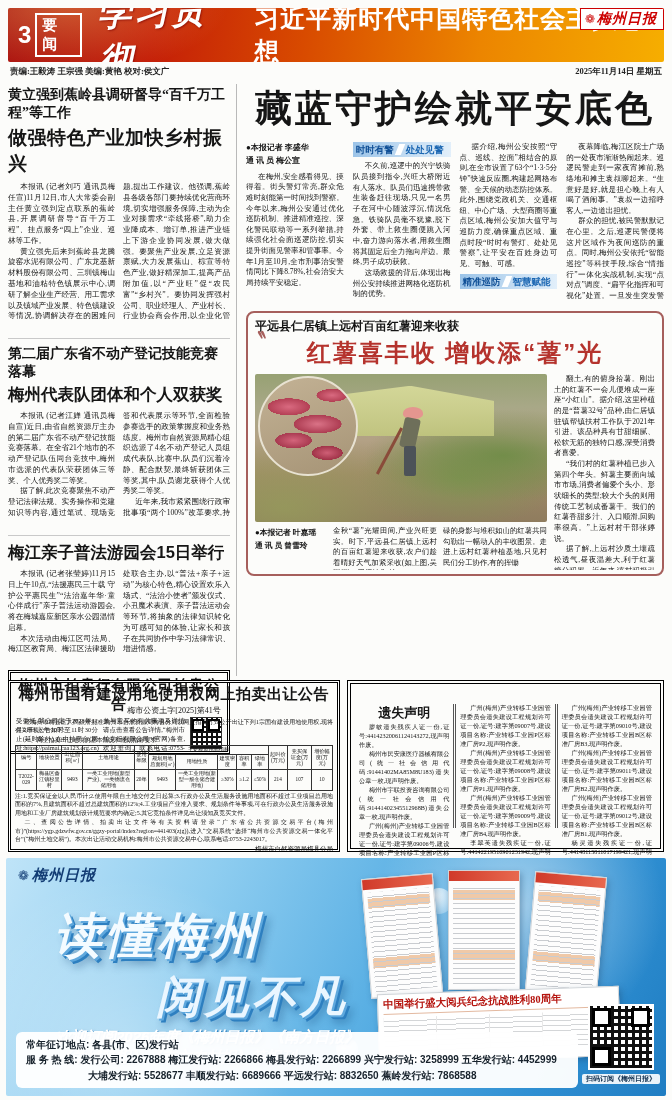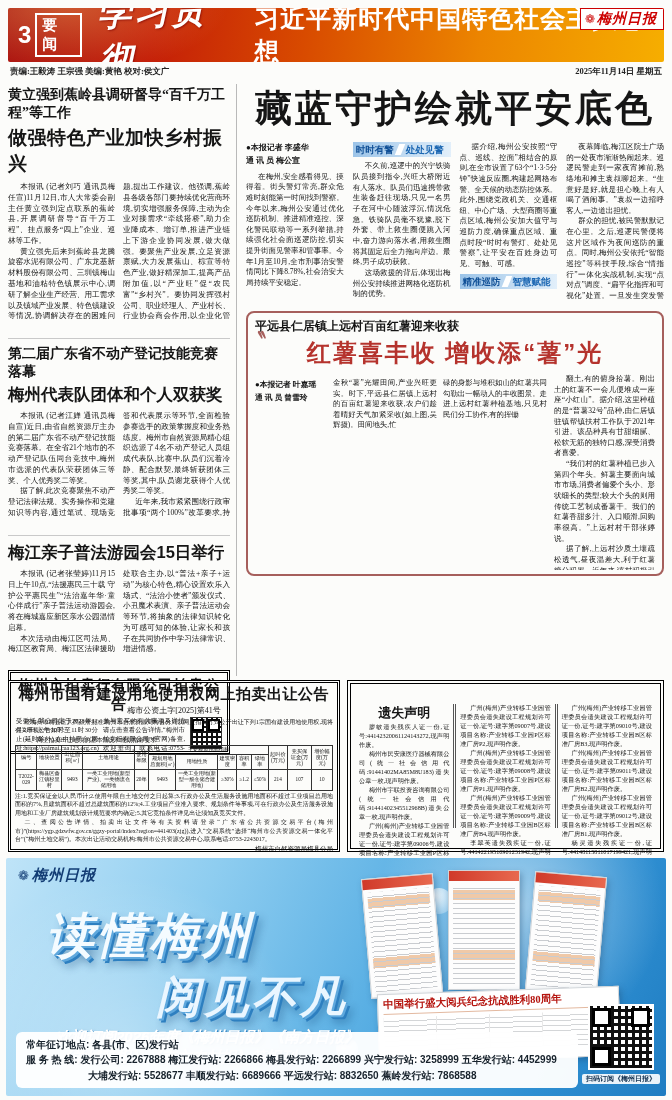--- a/index.html
+++ b/index.html
@@ -59,21 +59,21 @@
   .subhead .l{color:#0f4f96;font-weight:bold;font-size:9.5px;}
   .subhead .sl{display:inline-block;width:6px;height:11px;background:#fff;transform:skewX(-22deg);margin:0 3px;}
   .subhead .r{color:#1a66b2;font-weight:bold;font-size:9.5px;}
   
   .potatobox{border:2px solid #a65f5c;border-radius:8px;margin-top:7px;padding:5px 7px 4px;position:relative;height:252px;}
   .quote-mark{position:absolute;left:-2px;top:14px;color:#a65f5c;font-size:20px;font-weight:bold;}
   .pot-kicker{font-size:12px;font-weight:bold;margin:0 0 2px;}
   .pot-hl{text-align:center;font-size:24px;font-weight:900;color:#b5332d;letter-spacing:2px;margin:0 0 5px;
     font-family:"Liberation Sans",sans-serif;}
   .pot-main{display:flex;gap:7px;height:196px;}
-  .pot-left{width:292px;flex:none;display:flex;flex-direction:row;}
+  .pot-left{width:292px;flex:none;display:flex;flex-direction:column;}
   .photo{position:relative;height:148px;border-radius:2px;overflow:hidden;flex:none;
     background:
       radial-gradient(ellipse at 85% 55%,rgba(110,140,70,.9),transparent 40%),
       radial-gradient(ellipse at 70% 70%,rgba(125,150,80,.8),transparent 35%),
       radial-gradient(ellipse at 10% 90%,rgba(150,160,90,.7),transparent 40%),
       linear-gradient(180deg,#97a173 0%,#a8a887 22%,#b3a185 45%,#a08a68 68%,#8f7c5e 100%);}
   .net{position:absolute;left:18%;top:8%;width:64%;height:34%;background:linear-gradient(180deg,#d9dc9b,#c2c77f);
     clip-path:polygon(0 65%,12% 20%,55% 0,100% 30%,100% 100%,0 100%);opacity:.9;}
   .farmer{position:absolute;left:47%;top:22%;width:40px;height:78px;}
   .hat{position:absolute;left:11px;top:0;width:20px;height:12px;background:#e4968f;border-radius:50% 50% 40% 40%;}
@@ -113,21 +113,21 @@
   
   .ad{position:absolute;left:6px;right:6px;top:858px;height:238px;overflow:hidden;border-radius:2px;
     background:
       radial-gradient(circle at 78% 20%,rgba(255,255,255,.5),transparent 26%),
       radial-gradient(circle at 18% 80%,rgba(255,255,255,.35),transparent 30%),
       linear-gradient(115deg,#bfe4f8 0%,#8ecdf0 28%,#5bb0e4 55%,#2f8fd2 82%,#1f7dc2 100%);}
   .bubble{position:absolute;border-radius:50%;background:radial-gradient(circle at 35% 30%,rgba(255,255,255,.9),rgba(180,225,250,.25));}
   .ad-mast{position:absolute;left:12px;top:8px;display:flex;align-items:center;color:#123c74;}
   .ad-mast .mark{font-size:13px;margin-right:3px;}
   .ad-mast .txt{font-size:15px;font-weight:bold;font-style:italic;letter-spacing:1px;}
-  .big1{position:absolute;left:40px;top:46px;font-size:48px;font-weight:900;font-style:italic;letter-spacing:4px;
+  .big1{position:absolute;left:48px;top:46px;font-size:48px;font-weight:900;font-style:italic;letter-spacing:4px;
     color:#f4fbff;font-family:"Liberation Sans",sans-serif;
     text-shadow:2px 2px 0 #5fa8dd,4px 4px 0 #2d7fc0,6px 7px 8px rgba(10,60,110,.45);}
   .big2{position:absolute;left:150px;top:110px;font-size:44px;font-weight:900;font-style:italic;letter-spacing:4px;
     color:#eaf6ff;font-family:"Liberation Sans",sans-serif;
     text-shadow:2px 2px 0 #5fa8dd,4px 4px 0 #2d7fc0,6px 7px 8px rgba(10,60,110,.45);}
   .sub1{position:absolute;left:50px;top:170px;font-size:15px;font-weight:900;font-style:italic;color:#fff;
     font-family:"Liberation Sans",sans-serif;text-shadow:1px 1px 0 #2d7fc0,2px 2px 3px rgba(10,60,110,.5);}
   .sub2{position:absolute;left:50px;top:190px;font-size:15px;font-weight:900;font-style:italic;color:#fff;
     font-family:"Liberation Sans",sans-serif;text-shadow:1px 1px 0 #2d7fc0,2px 2px 3px rgba(10,60,110,.5);}
   .papers{position:absolute;right:60px;top:10px;width:240px;height:150px;}

